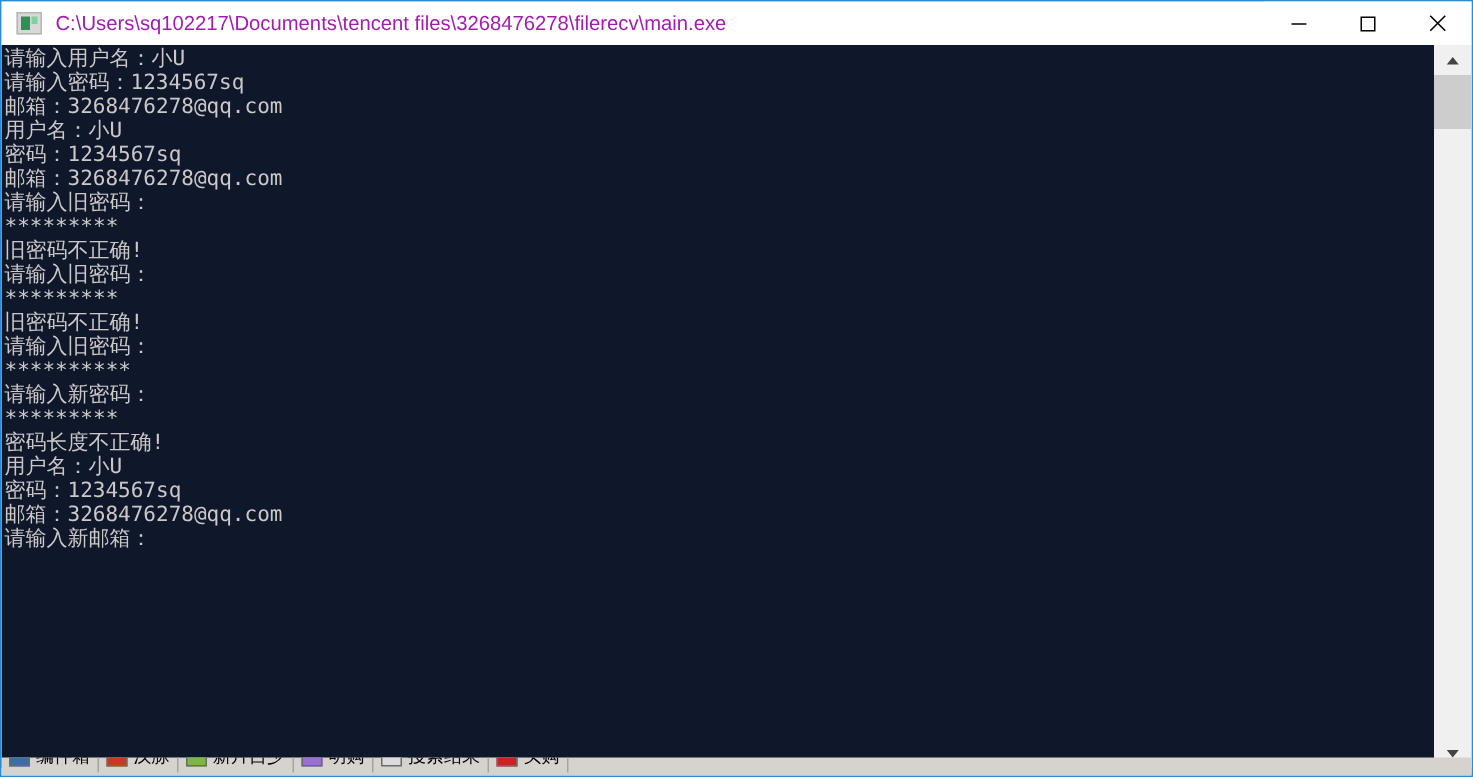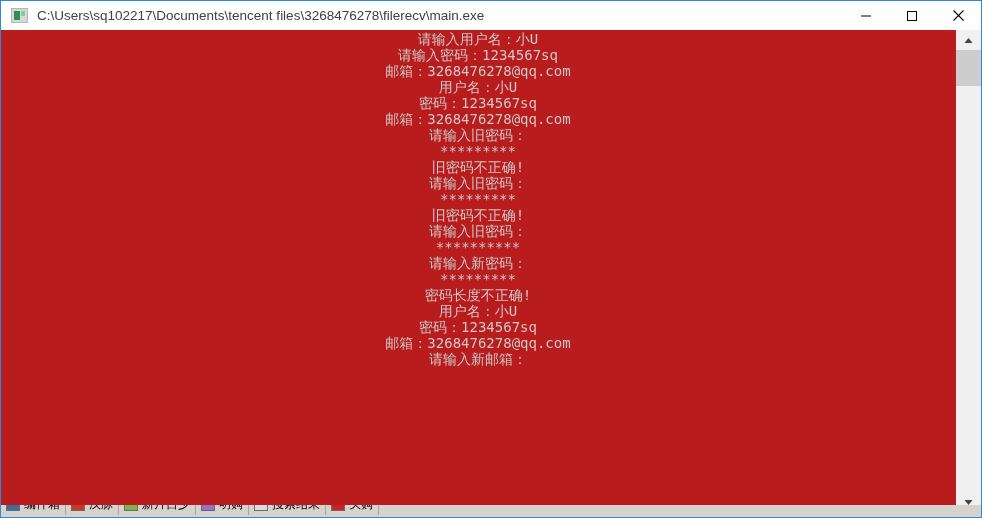--- a/index.html
+++ b/index.html
@@ -53,21 +53,21 @@
     background: #2f8f54;
   }
   #title-icon .g2 {
     position: absolute;
     left: 9px; top: 2px;
     width: 4px; height: 5px;
     background: #7fd2a0;
   }
   #title-text {
     font-size: 13.5px;
-    color: #404040;
+    color: #a21caf;
     white-space: nowrap;
     letter-spacing: 0px;
     line-height: 29px;
   }
   #winbuttons {
     position: absolute;
     right: 0; top: 0;
     height: 29px;
     display: flex;
   }
@@ -212,21 +212,21 @@
       </div>
       <div class="winbtn">
         <svg width="13" height="13" viewBox="0 0 13 13">
           <line x1="1.5" y1="1.5" x2="11.5" y2="11.5" stroke="#000000" stroke-width="1.1"></line>
           <line x1="11.5" y1="1.5" x2="1.5" y2="11.5" stroke="#000000" stroke-width="1.1"></line>
         </svg>
       </div>
     </div>
   </div>
 
-  <div id="console" style="background: #b91c1c; text-align: center;">
+  <div id="console" style="background: #0f172a;">
     <div id="console-lines" style="color: rgb(204, 200, 200);"><div class="cline">请输入用户名：小U</div><div class="cline">请输入密码：1234567sq</div><div class="cline">邮箱：3268476278@qq.com</div><div class="cline">用户名：小U</div><div class="cline">密码：1234567sq</div><div class="cline">邮箱：3268476278@qq.com</div><div class="cline">请输入旧密码：</div><div class="cline">*********</div><div class="cline">旧密码不正确!</div><div class="cline">请输入旧密码：</div><div class="cline">*********</div><div class="cline">旧密码不正确!</div><div class="cline">请输入旧密码：</div><div class="cline">**********</div><div class="cline">请输入新密码：</div><div class="cline">*********</div><div class="cline">密码长度不正确!</div><div class="cline">用户名：小U</div><div class="cline">密码：1234567sq</div><div class="cline">邮箱：3268476278@qq.com</div><div class="cline">请输入新邮箱：</div></div>
   </div>
 
   <div id="scrollbar">
     <div id="sb-up">
       <svg width="9" height="7" viewBox="0 0 9 7">
         <polygon points="4.5,1 8.5,6 0.5,6" fill="#444444"></polygon>
       </svg>
     </div>
     <div id="sb-track">

